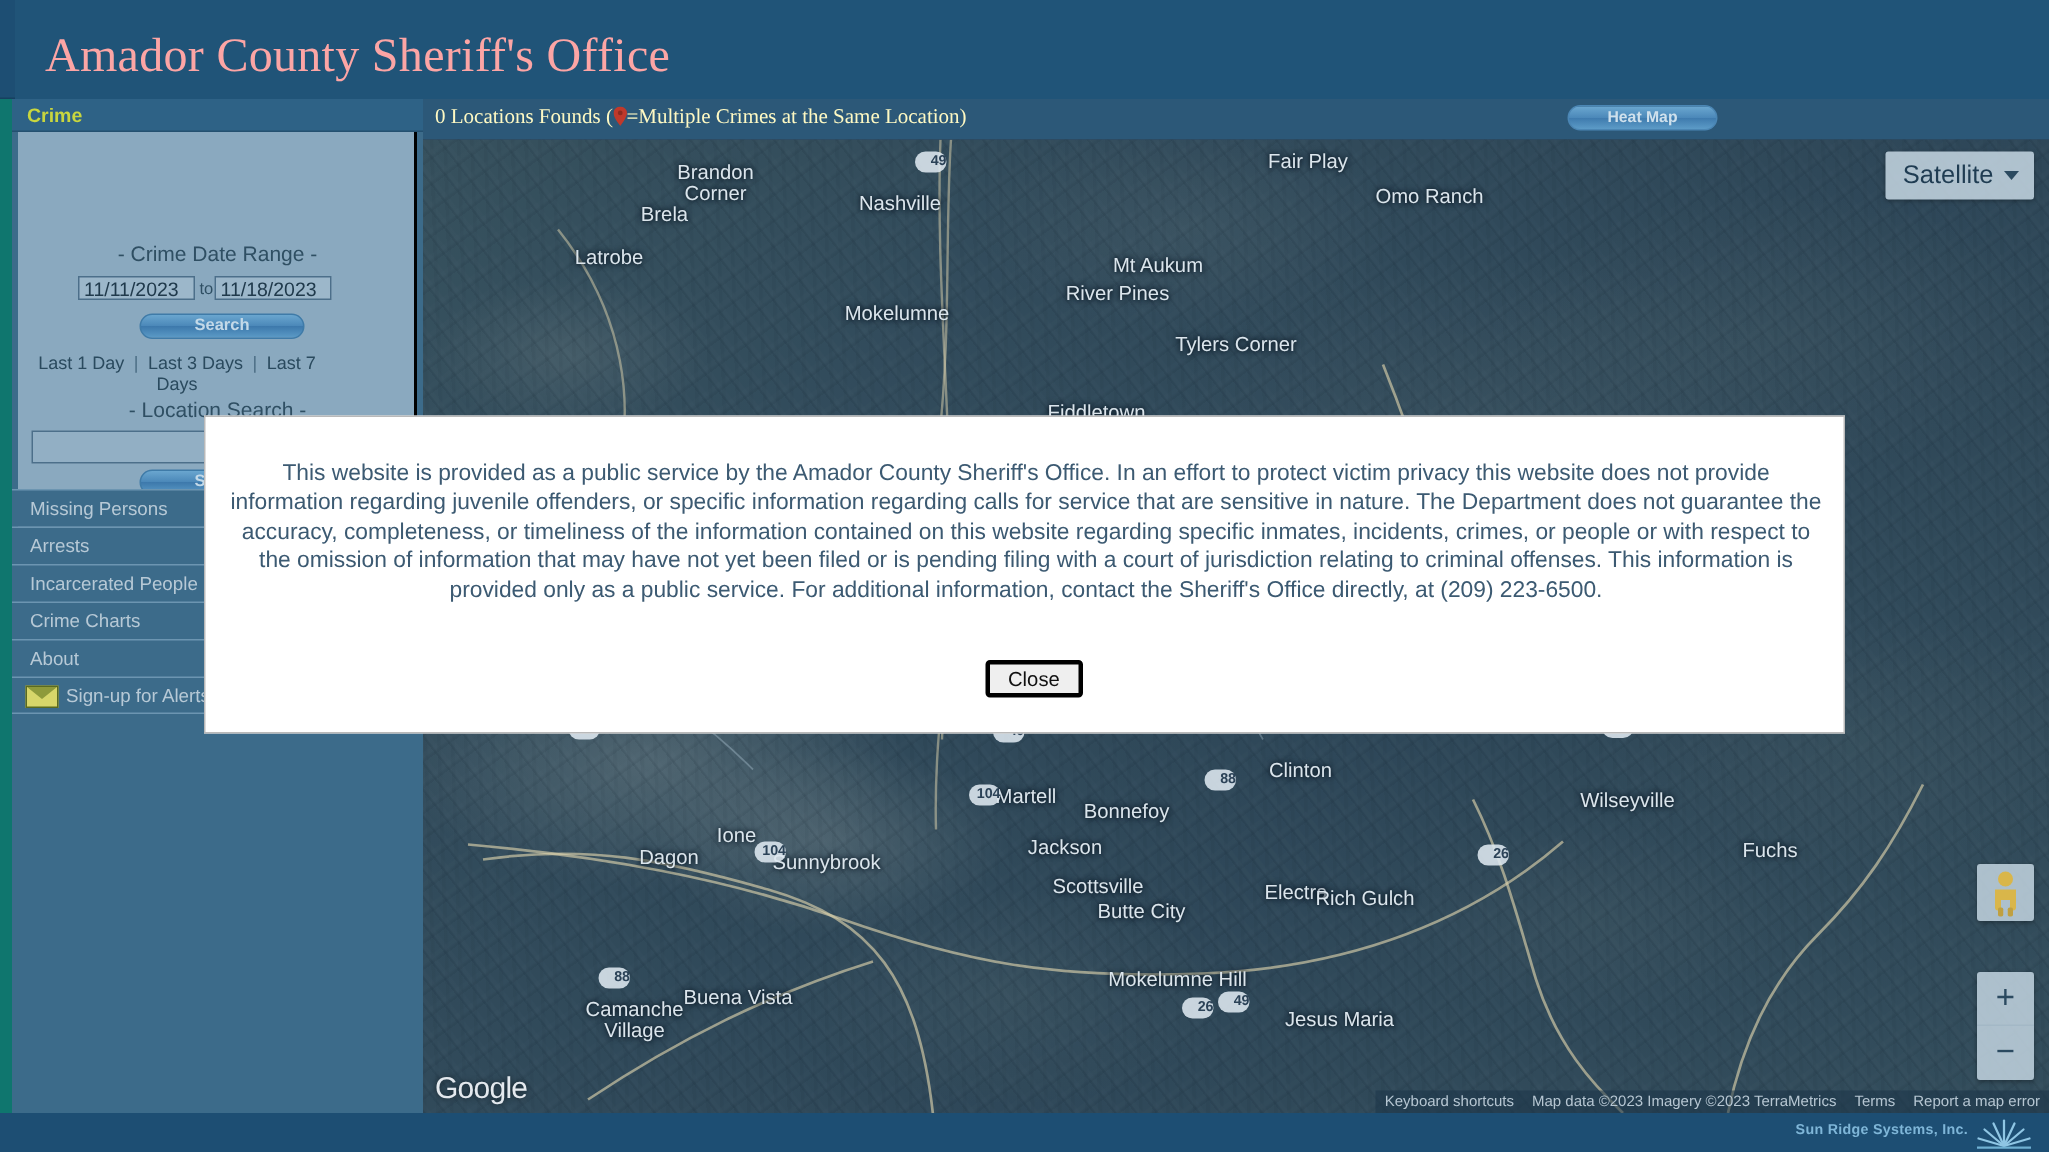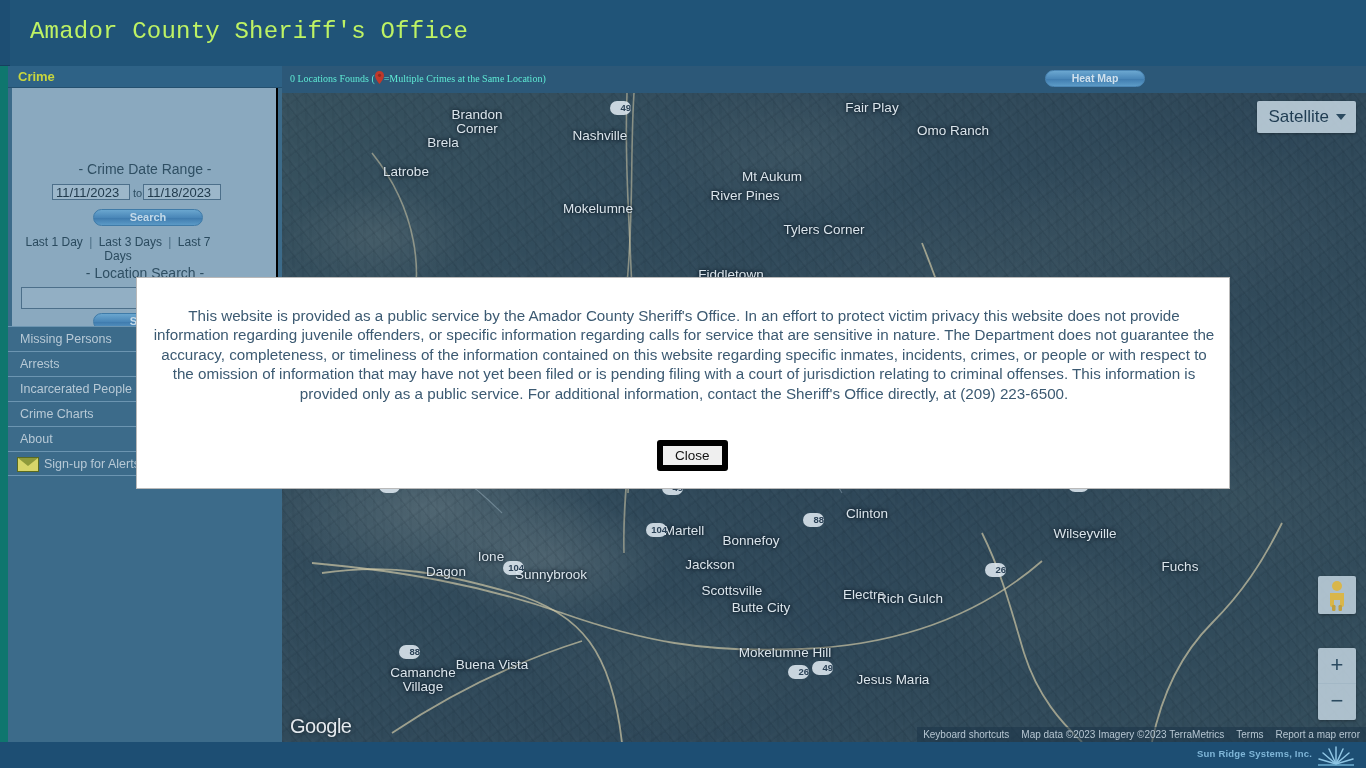--- a/index.html
+++ b/index.html
@@ -24,23 +24,23 @@
     background: #1d4e73;
     border-bottom: 1px solid #16405f;
   }
   #header-inner {
     position: absolute; left: 10px; top: 0;
     width: 1356px; height: 66px;
     background: #205478;
   }
   #site-title {
     position: absolute; left: 20px; top: 18px;
-    font-family: Liberation Mono, monospace;
-    font-size: 24px;
-    color: #bef264;
+    font-family: Liberation Serif, serif;
+    font-size: 32px;
+    color: #fca5a5;
     letter-spacing: 0.2px;
     white-space: nowrap;
   }
 
   
   #sidebar {
     position: absolute; left: 0; top: 66px;
     width: 282px; height: 676px;
     background: #0f766e;
   }
@@ -170,22 +170,22 @@
     background: #2c5878;
   }
   #map-topbar {
     position: absolute; left: 0; top: 0;
     width: 1084px; height: 27px;
     background: #2c5878;
   }
   #locations-found {
     position: absolute; left: 8px; top: 5px;
     font-family: "Liberation Serif", serif;
-    font-size: 10px;
-    color: #5eead4;
+    font-size: 14px;
+    color: #fef9c3;
     white-space: nowrap;
   }
   #pin-inline {
     display: inline-block;
     position: relative;
     width: 9px; height: 13px;
     vertical-align: -2px;
   }
   #pin-inline svg { position: absolute; left: 0; top: 0; }
 
@@ -388,21 +388,21 @@
     text-align: center;
     font-size: 15.2px;
     line-height: 19.4px;
     color: #3c5a72;
     font-family: "Liberation Sans", sans-serif;
   }
   #modal-close-btn {
     position: absolute; left: 657px; top: 440px;
     padding: 2px 12px;
     background: #efefef;
-    border: 6px solid #000000;
+    border: 3px solid #000000;
     border-radius: 3px;
     font-size: 13.5px;
     color: #111;
     font-family: "Liberation Sans", sans-serif;
     cursor: pointer;
     z-index: 51;
   }
 </style>
 </head>
 <body>

